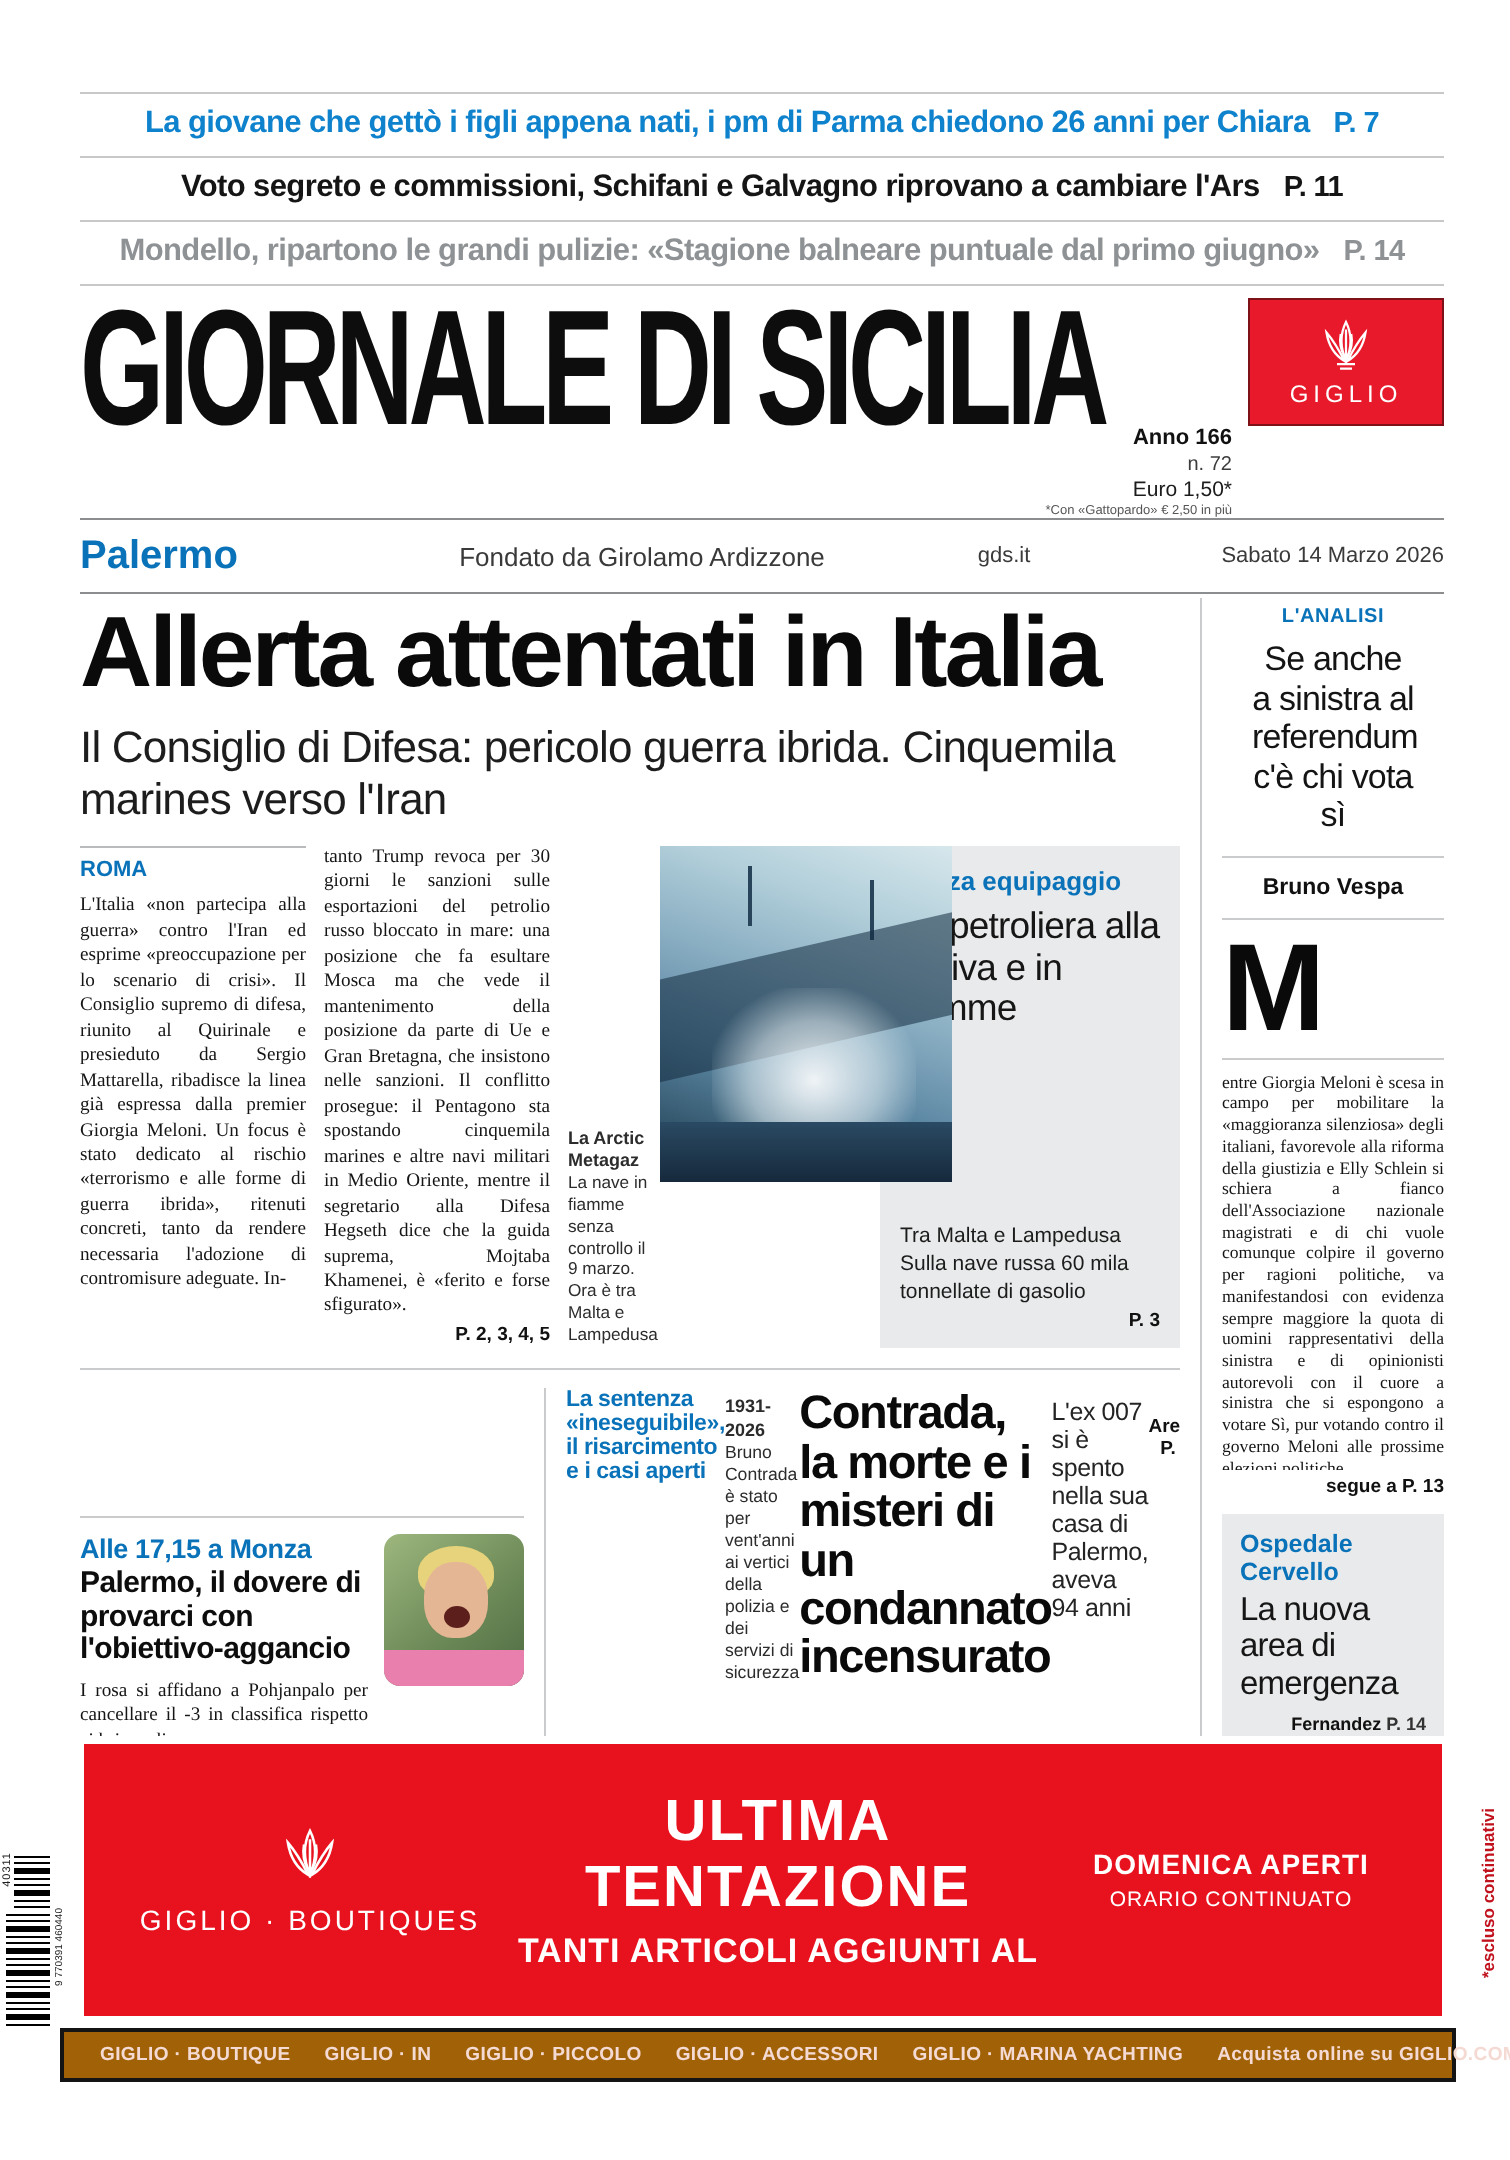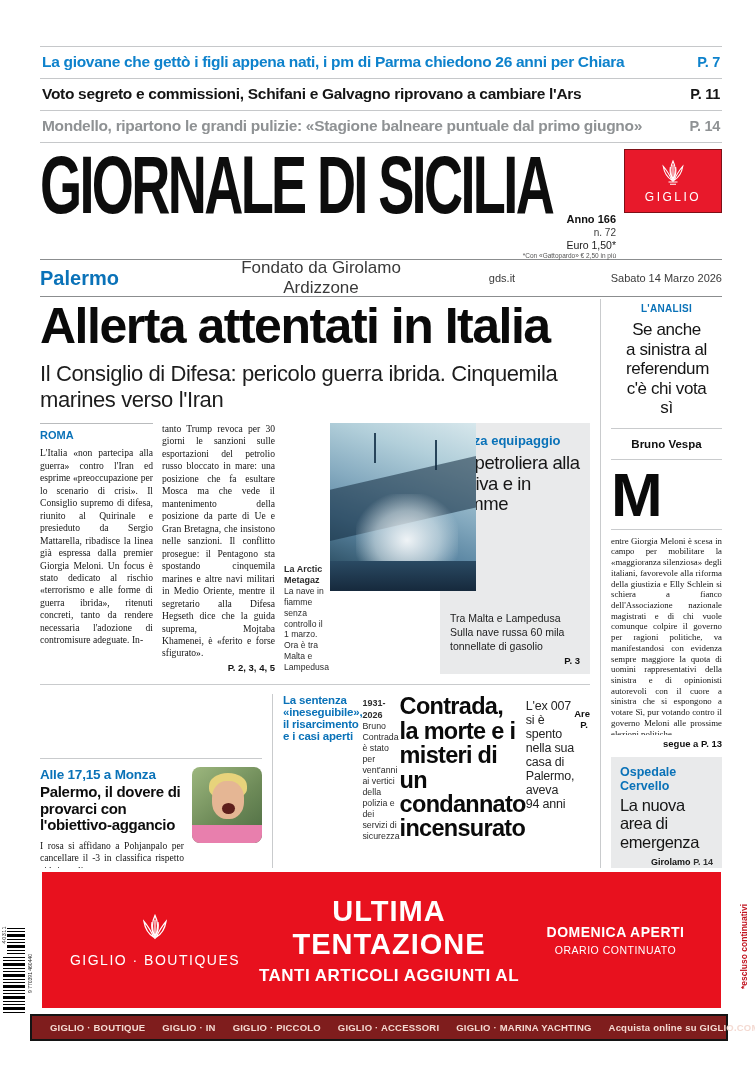--- a/index.html
+++ b/index.html
@@ -3,21 +3,21 @@
 <meta charset="utf-8">
 <style>
   *{box-sizing:border-box;margin:0;padding:0}
   html,body{background:#fff}
   .page{position:relative;width:755px;height:1080px;background:#fff;overflow:hidden;
         font-family:"Liberation Sans",sans-serif;color:#111}
   .upper{height:868px;overflow:hidden;padding:0 33px 0 40px}
 
   
   .teasers{margin-top:46px}
-  .teaser{display:flex;justify-content:space-between;align-items:baseline;
+  .teaser{display:flex;justify-content:center;align-items:baseline;
           border-top:1px solid #c6c8ca;padding:6px 2px 7px;font-weight:bold;
           font-size:15.5px;letter-spacing:-.3px}
   .teaser:last-child{border-bottom:1px solid #c6c8ca}
   .teaser.blue{color:#0e82cc}
   .teaser.black{color:#151515}
   .teaser.gray{color:#8f9294}
   .t-page{font-size:14.5px;margin-left:12px;white-space:nowrap}
 
   
   .masthead{position:relative;height:112px;margin-top:2px}
@@ -30,21 +30,21 @@
   .edition{position:absolute;right:106px;top:68px;text-align:right;line-height:1.25}
   .ed-anno{font-size:11px;font-weight:bold}
   .ed-num{font-size:10px;color:#3c3c3c}
   .ed-price{font-size:10.5px;color:#1c1c1c}
   .ed-note{font-size:6.5px;color:#555}
 
   
   .dateline{display:flex;align-items:center;border-top:1px solid #8b8d8f;border-bottom:1px solid #8b8d8f;
             height:38px;margin-top:2px}
   .dl-city{color:#0a72b8;font-weight:bold;font-size:20px;flex:0 0 170px}
-  .dl-founded{flex:1;text-align:center;font-size:17px;color:#3a3a3a}
+  .dl-founded{flex:1;text-align:center;font-size:13px;color:#3a3a3a}
   .dl-site{flex:0 0 140px;text-align:center;font-size:11px;color:#3a3a3a}
   .dl-date{flex:0 0 150px;text-align:right;font-size:11px;color:#3a3a3a}
 
   
   .content-grid{display:flex;height:578px;margin-top:2px}
   .main-col{flex:1;min-width:0;display:flex;flex-direction:column;overflow:hidden;padding-right:10px}
   .rail{flex:0 0 122px;border-left:1px solid #c9cbcd;padding-left:10px;display:flex;
         flex-direction:column;overflow:hidden}
 
   .lead-hl{font-size:50px;font-weight:900;letter-spacing:-1.5px;line-height:1;margin-top:2px;color:#0a0a0a}
@@ -150,21 +150,21 @@
   .barcode{position:absolute;left:3px;top:928px;width:25px}
   .bc{background:repeating-linear-gradient(180deg,#000 0 1px,#fff 1px 3px,#000 3px 4px,#fff 4px 6px,#000 6px 9px,#fff 9px 11px)}
   .bc1{height:26px;width:18px;margin-left:4px}
   .bc2{height:56px;width:22px;margin-top:3px}
   .bc-num{position:absolute;left:-2px;top:-2px;writing-mode:vertical-rl;transform:rotate(180deg);
           font-size:5.5px;color:#222;letter-spacing:.5px}
   .bc-code{position:absolute;right:-5px;top:26px;writing-mode:vertical-rl;transform:rotate(180deg);
            font-size:5px;color:#222}
 
   
-  .bottom-bar{position:absolute;left:30px;right:27px;top:1014px;height:27px;background:#7f1d1d;
+  .bottom-bar{position:absolute;left:30px;right:27px;top:1014px;height:27px;background:#a16207;
               border:2px solid #141414;display:flex;align-items:center;gap:17px;padding:0 18px;
               color:#f4dad2;font-weight:bold;font-size:9.5px;letter-spacing:.2px;white-space:nowrap}
   .bottom-bar .cta{margin-left:auto}
 
   .lily{display:block}
 </style>
 </head>
 <body>
 
 <div class="page">
@@ -225,21 +225,21 @@
             <div class="kicker">ROMA</div>
             <div>L'Italia «non partecipa alla guerra» contro l'Iran ed esprime «preoccupazione per lo scenario di crisi». Il Consiglio supremo di difesa, riunito al Quirinale e presieduto da Sergio Mattarella, ribadisce la linea già espressa dalla premier Giorgia Meloni. Un focus è stato dedicato al rischio «terrorismo e alle forme di guerra ibrida», ritenuti concreti, tanto da rendere necessaria l'adozione di contromisure adeguate. In-</div>
           </div>
           <div class="tcol">
             <div>tanto Trump revoca per 30 giorni le sanzioni sulle esportazioni del petrolio russo bloccato in mare: una posizione che fa esultare Mosca ma che vede il mantenimento della posizione da parte di Ue e Gran Bretagna, che insistono nelle sanzioni. Il conflitto prosegue: il Pentagono sta spostando cinquemila marines e altre navi militari in Medio Oriente, mentre il segretario alla Difesa Hegseth dice che la guida suprema, Mojtaba Khamenei, è «ferito e forse sfigurato».</div>
             <div class="pgref">P. 2, 3, 4, 5</div>
           </div>
           <div class="tphoto">
             <div class="pcaption">
               <b>La Arctic Metagaz</b>
-              <span>La nave in fiamme senza controllo il 1 marzo. Ora è tra Malta e Lampedusa</span>
+              <span>La nave in fiamme senza controllo il 9 marzo. Ora è tra Malta e Lampedusa</span>
             </div>
             <div class="ship-photo">
               <div class="mast1"></div>
                 <div class="mast2"></div>
               <div class="hull"></div>
               <div class="smoke"></div>
               <div class="sea"></div>
             </div>
           </div>
           <div class="gray-box">
@@ -314,21 +314,21 @@
         <hr>
         <div class="an-body">
           <p>entre Giorgia Meloni è scesa in campo per mobilitare la «maggioranza silenziosa» degli italiani, favorevole alla riforma della giustizia e Elly Schlein si schiera a fianco dell'Associazione nazionale magistrati e di chi vuole comunque colpire il governo per ragioni politiche, va manifestandosi con evidenza sempre maggiore la quota di uomini rappresentativi della sinistra e di opinionisti autorevoli con il cuore a sinistra che si espongono a votare Sì, pur votando contro il governo Meloni alle prossime elezioni politiche.</p>
           <p>Da Augusto Barbera a Sabino Cassese, da Marco Minniti a Giuliano Pisapia, da Paolo Mieli ad Antonio Polito. Schlein sostiene giustamente che da tre anni il maggiore partito della sinistra italiana ha cambiato strada.</p>
         </div>
         <div class="an-follow">segue a P. 13</div>
         <div class="cerv-box">
           <div class="cerv-kicker">Ospedale Cervello</div>
           <div class="cerv-title">La nuova area di emergenza</div>
           <div class="cerv-by">
-            <span>Girolamo</span> <span class="pg">P. 14</span>
+            <span>Fernandez</span> <span class="pg">P. 14</span>
           </div>
         </div>
       </aside>
     </div>
   </div>
 
   <div class="ad">
     <div class="ad-left">
       <svg class="lily" width="34" height="34" viewBox="0 0 40 40">
         <g stroke="#fff" fill="none" stroke-width="1.5">

